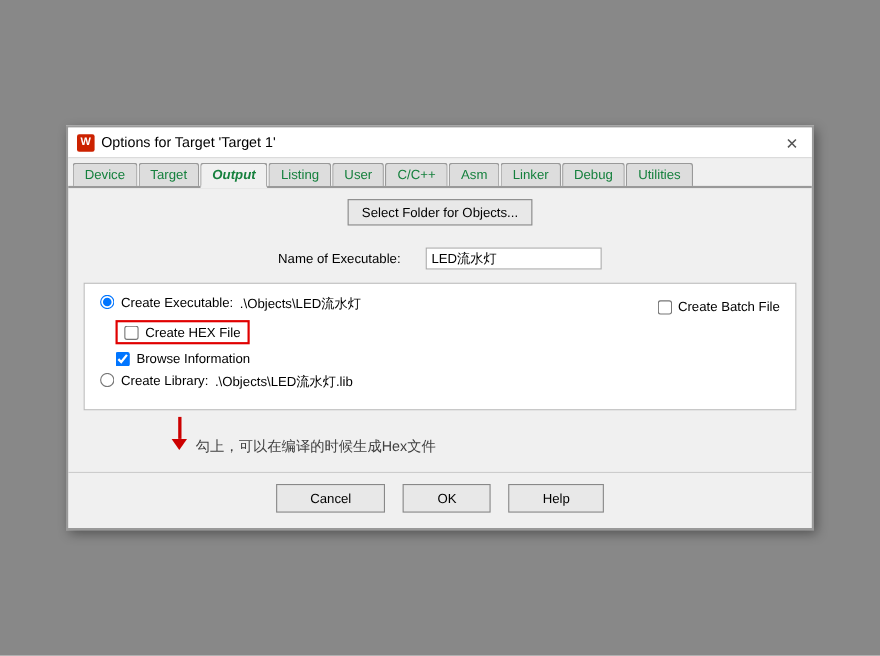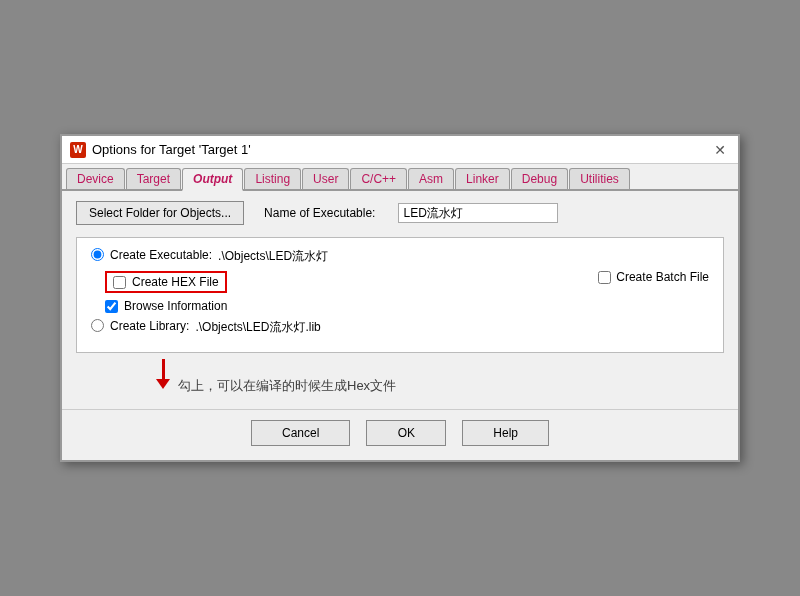--- a/index.html
+++ b/index.html
@@ -66,38 +66,39 @@
       padding: 4px 4px 0 4px;
       gap: 1px;
     }
     .tab {
       padding: 3px 10px;
       border: 1px solid #999;
       border-bottom: none;
       background: #ddd;
       cursor: pointer;
       font-size: 12px;
-      color: #be185d;
+      color: #15803d;
       border-radius: 3px 3px 0 0;
     }
     .tab.active {
       background: #f0f0f0;
       border-bottom: 2px solid #f0f0f0;
       margin-bottom: -2px;
       font-weight: bold;
       font-style: italic;
     }
     .content {
       padding: 10px 14px;
     }
     .top-row {
       display: flex;
       align-items: center;
       gap: 20px;
       margin-bottom: 12px;
+      flex-direction: column;
     }
     .btn-select-folder {
       padding: 4px 12px;
       border: 1px solid #888;
       background: #e8e8e8;
       cursor: pointer;
       font-size: 12px;
       min-width: 160px;
     }
     .name-exe-row {
@@ -135,21 +136,21 @@
       display: flex;
       align-items: center;
       gap: 6px;
       margin-bottom: 6px;
       font-size: 12px;
       margin-left: 14px;
     }
     .create-batch-area {
       position: absolute;
       right: 14px;
-      top: 32px;
+      top: 14px;
       display: flex;
       align-items: center;
       gap: 5px;
       font-size: 12px;
     }
     .hex-file-row {
       display: flex;
       align-items: center;
       gap: 6px;
       margin-bottom: 6px;

